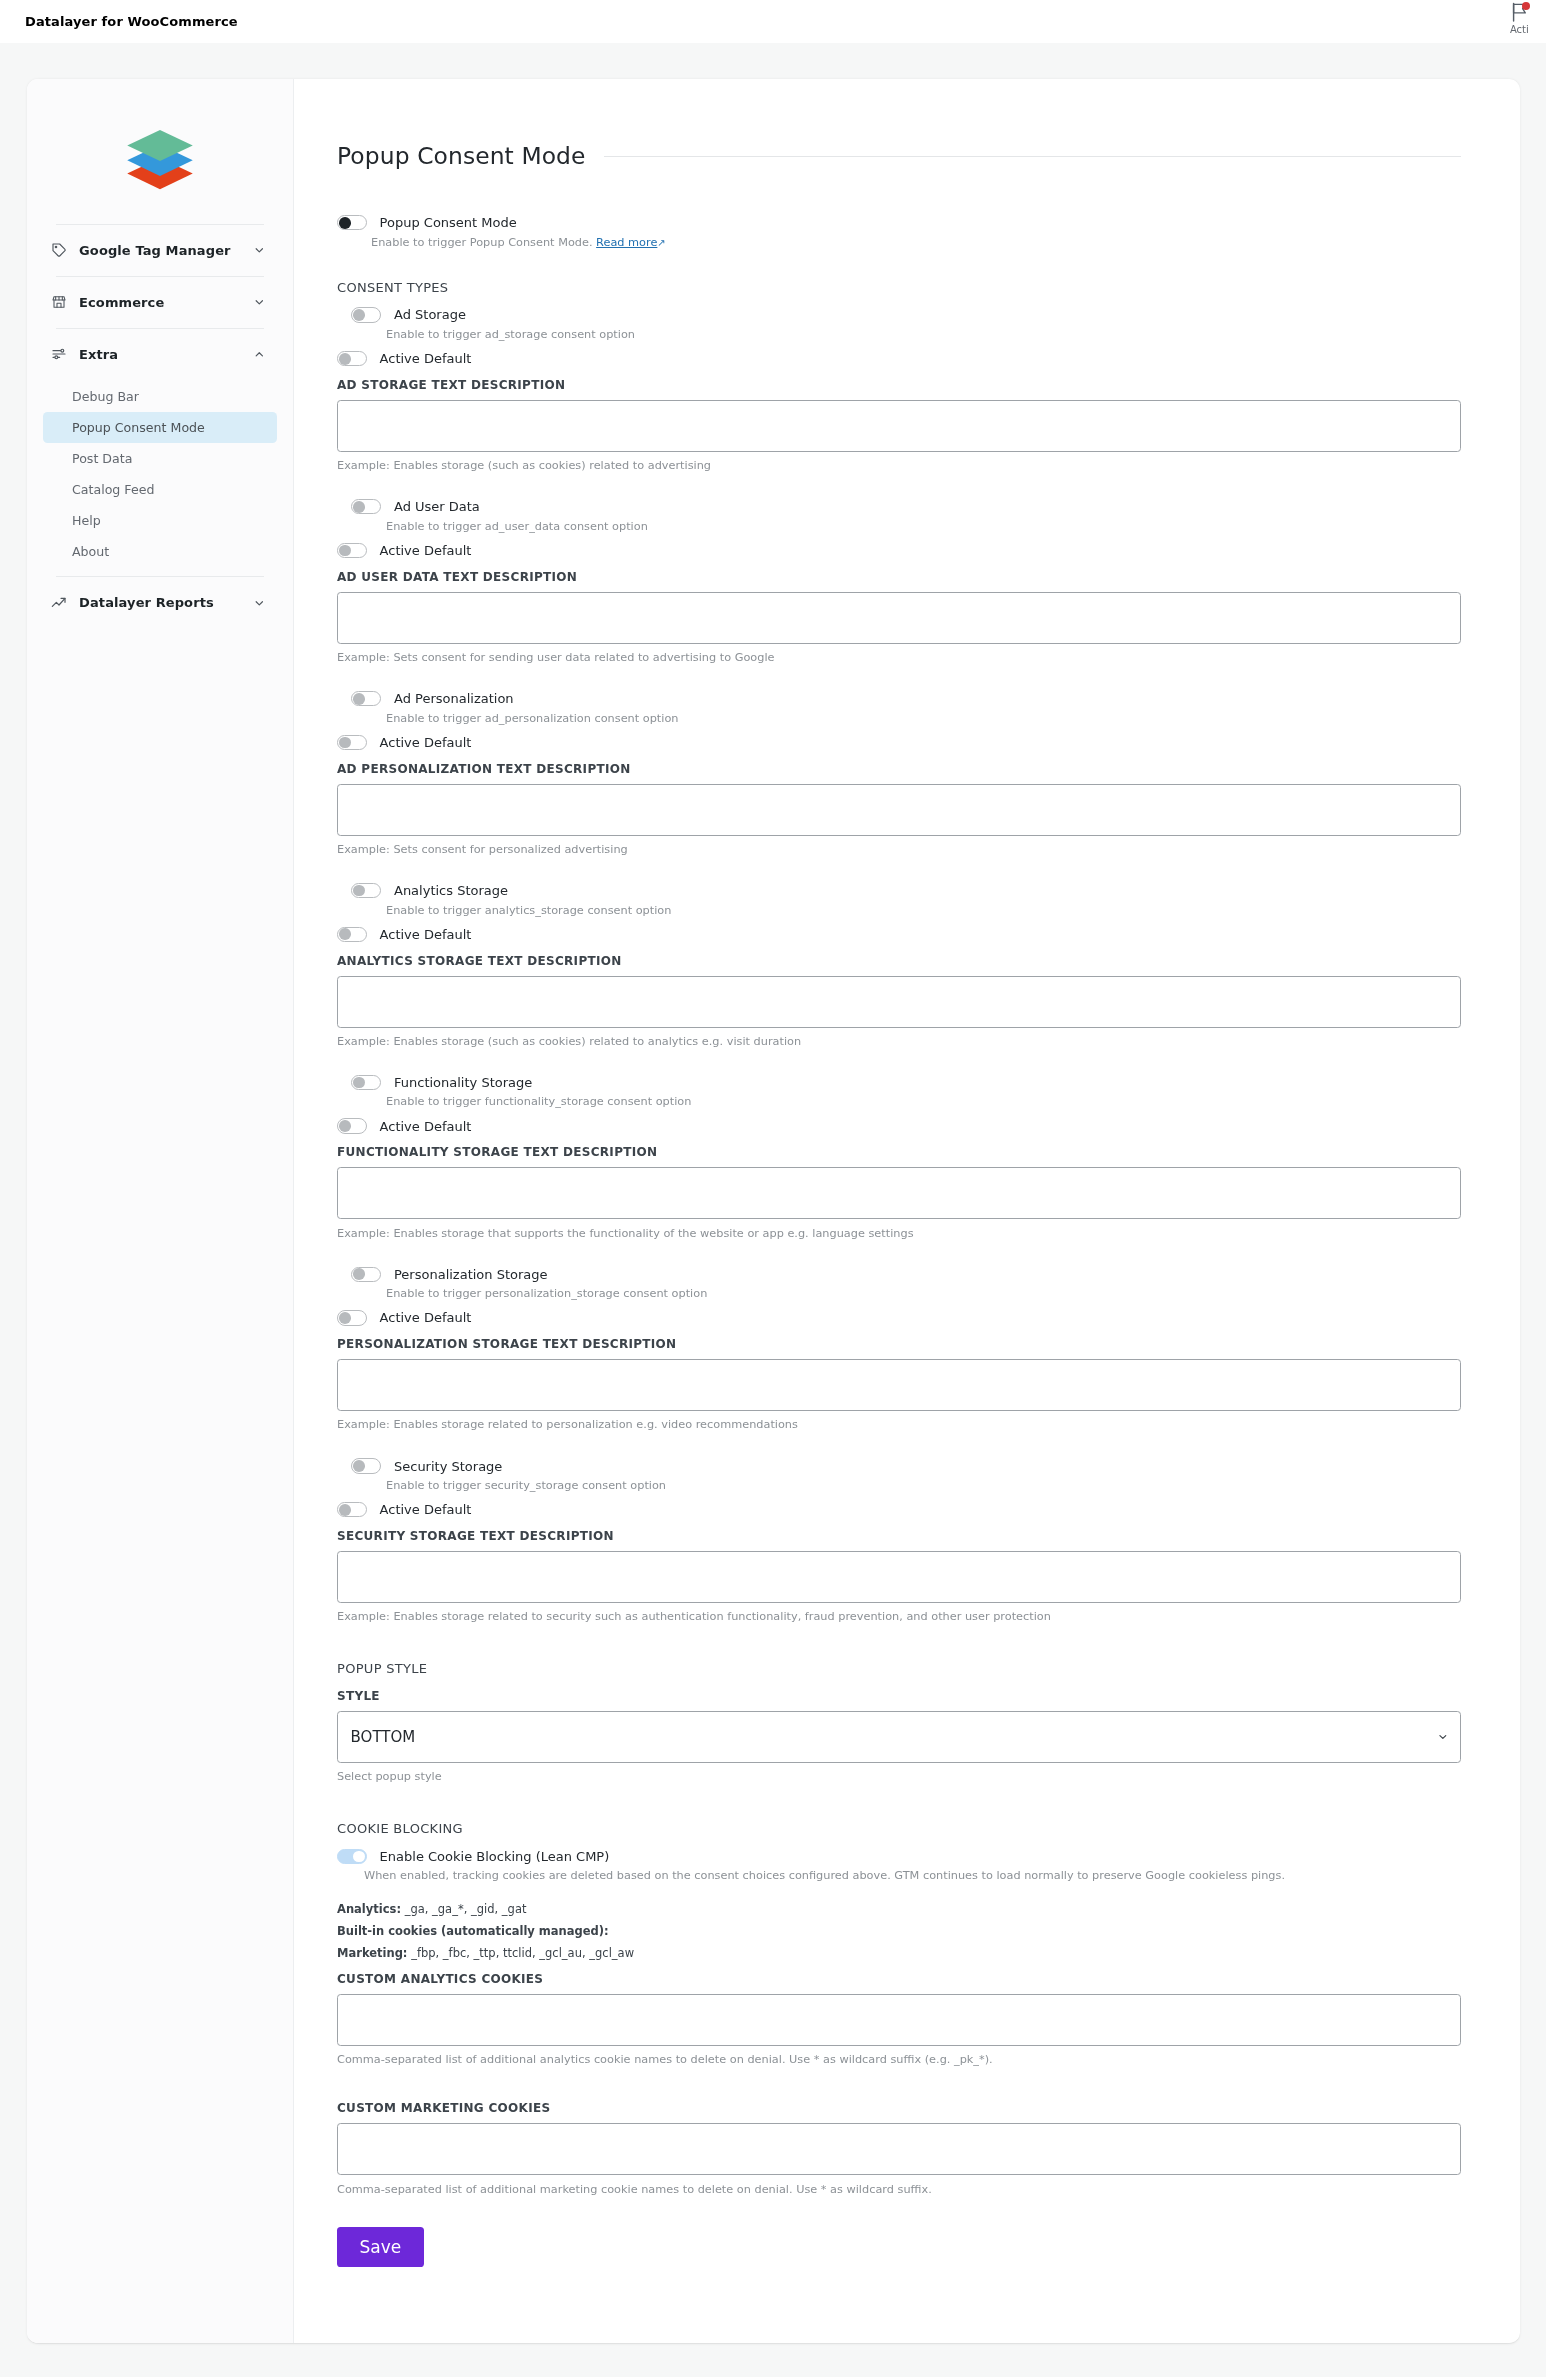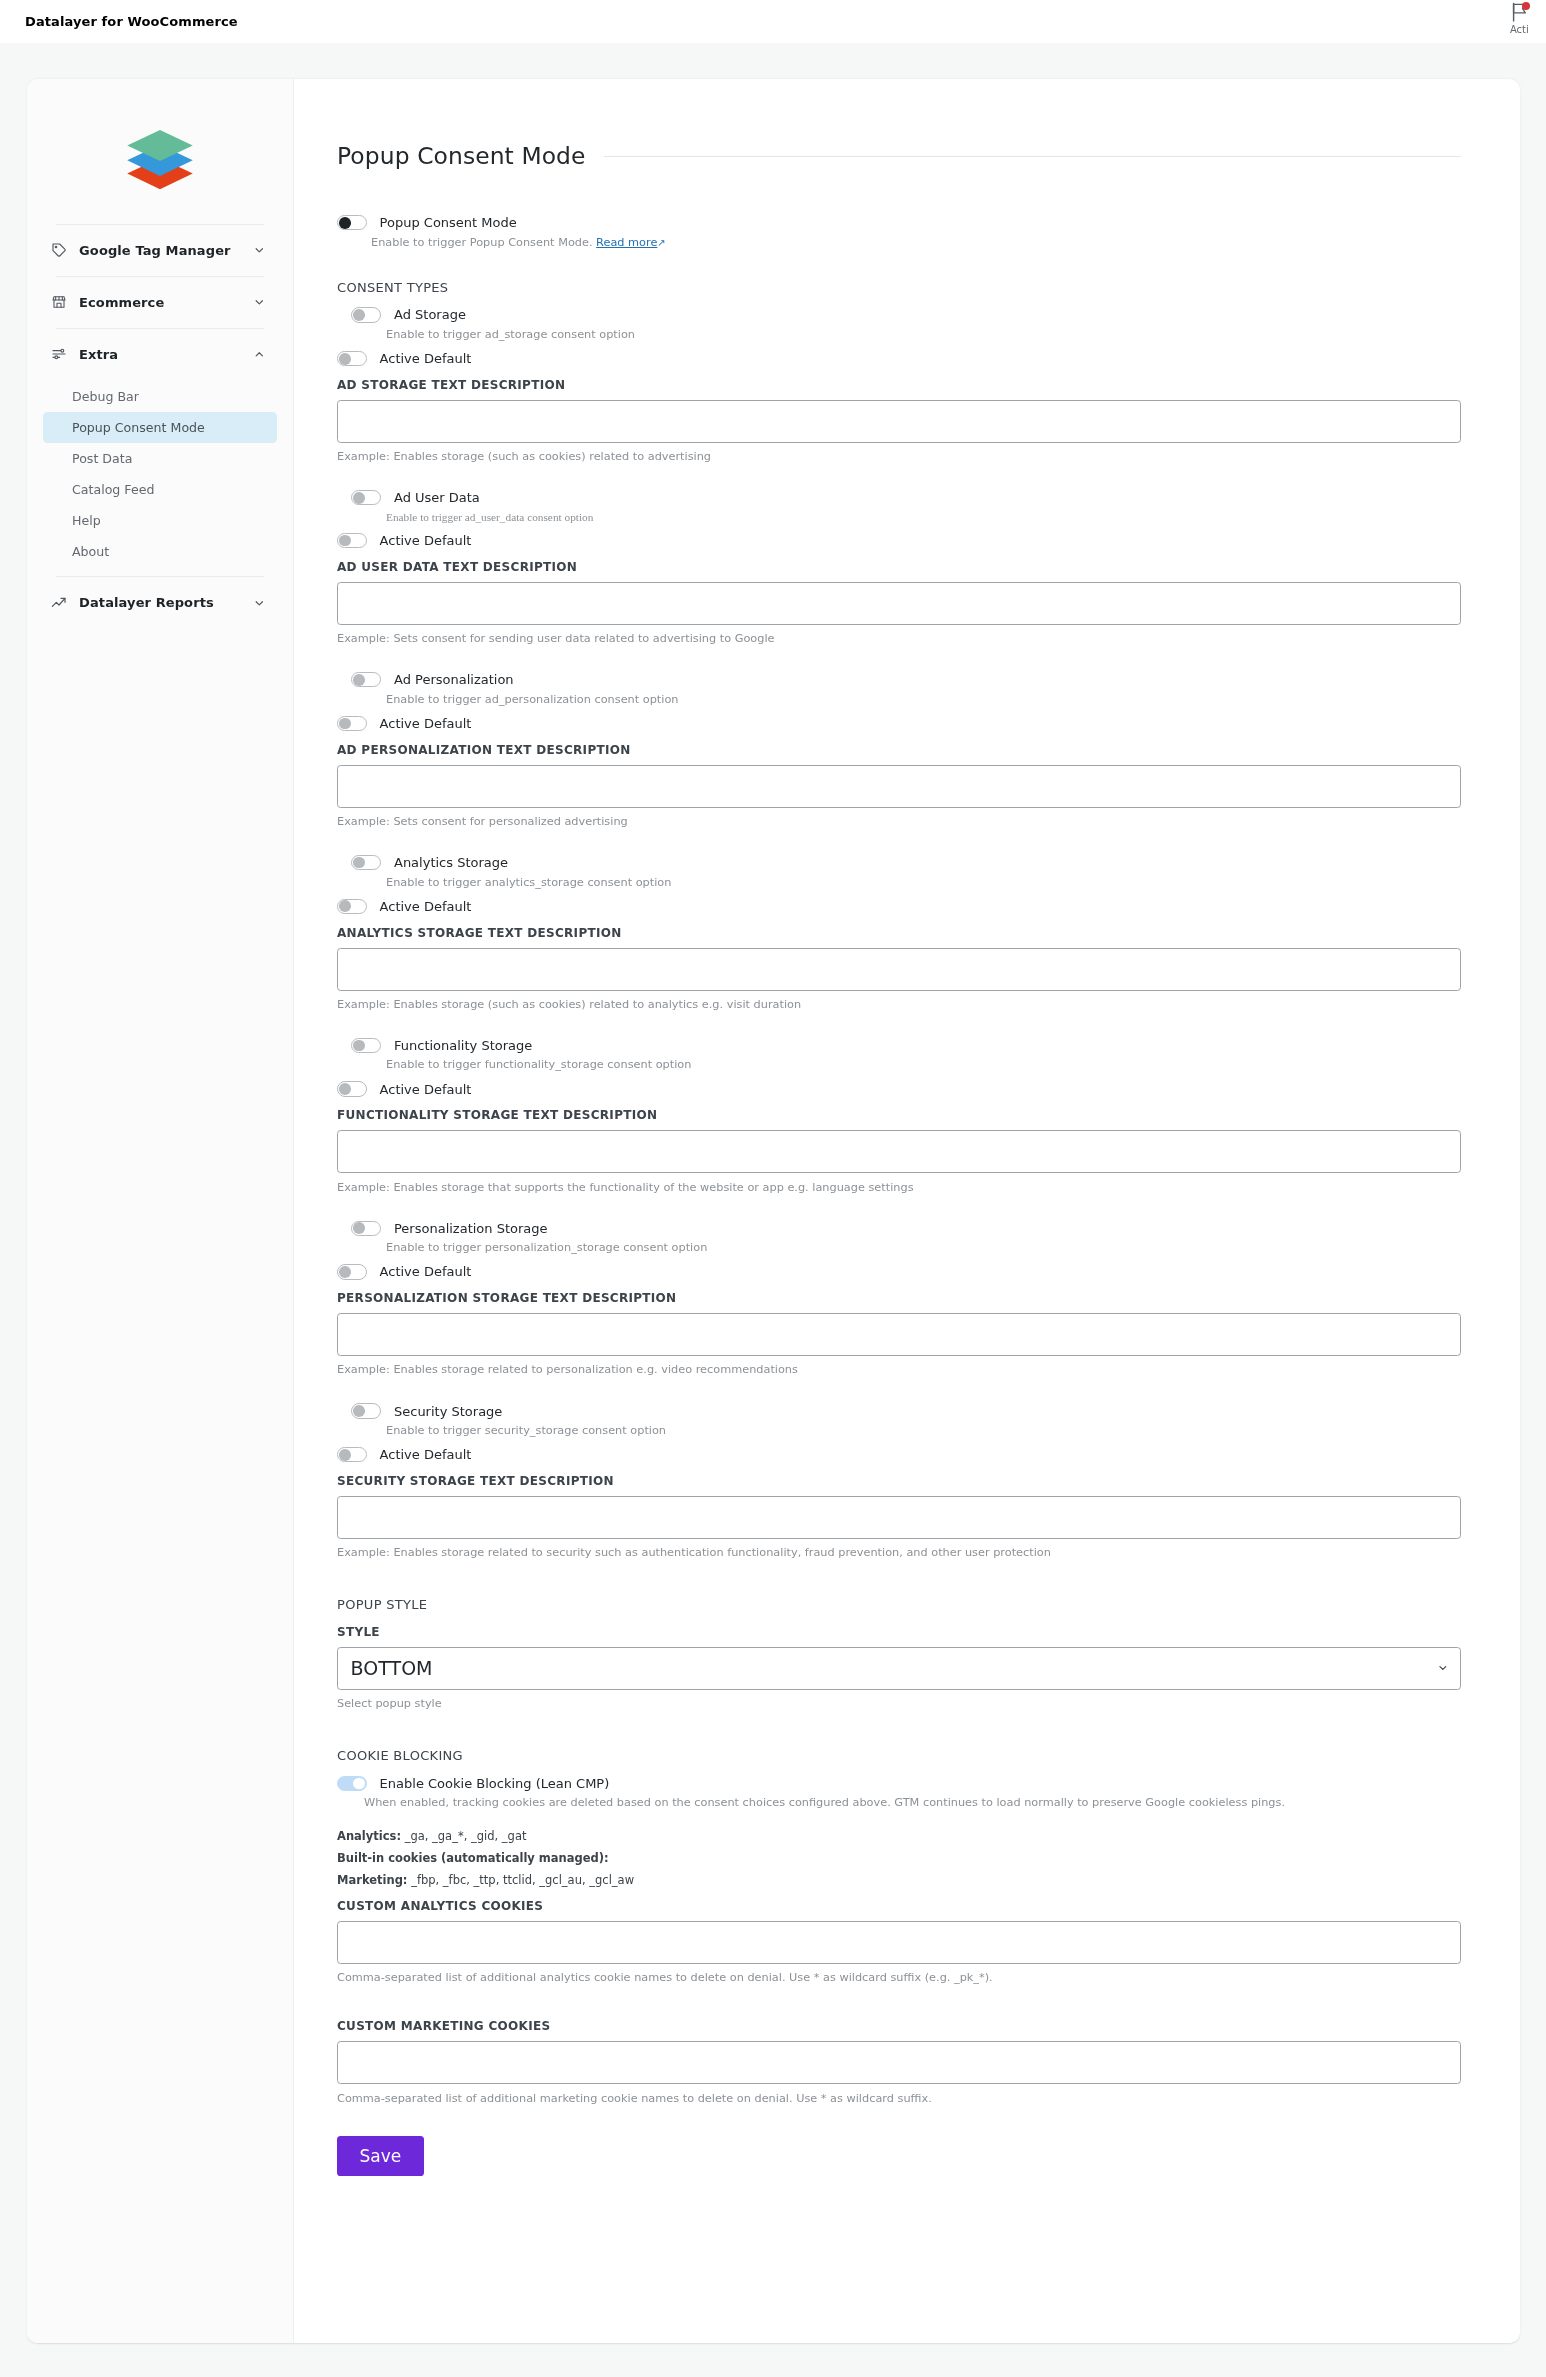--- a/index.html
+++ b/index.html
@@ -217,25 +217,25 @@
     font-size: 12px;
     font-weight: 700;
     color: #3c434a;
     letter-spacing: 0.3px;
     margin: 11.7px 0 8px 0;
   }
 
   .text-input, .select-input {
     display: block;
     width: 100%;
-    height: 43px;
+    height: 52px;
     border: 0.9px solid #9ea3a8;
     border-radius: 3.6px;
     background: #ffffff;
-    font-size: 19px;
+    font-size: 15px;
     color: #23282d;
     padding: 0 12.6px;
     font-family: inherit;
     outline: none;
   }
   .select-wrap { position: relative; }
   .select-input { appearance: none; -webkit-appearance: none; padding-right: 31px; }
   .select-arrow {
     position: absolute;
     right: 12.6px; top: 50%;
@@ -433,21 +433,21 @@
       </div>
 
       
       <div class="consent-block">
         <div class="toggle-row indent">
           <span class="switch">
               <span class="knob"></span>
             </span>
           <span class="toggle-label">Ad User Data</span>
         </div>
-        <div class="toggle-help" style="margin-left:49px;font-family:Liberation Serif, serif;">Enable to trigger ad_user_data consent option</div>
+        <div class="toggle-help" style="margin-left:49px;">Enable to trigger ad_user_data consent option</div>
         <div class="toggle-row sub-toggle">
           <span class="switch">
               <span class="knob"></span>
             </span>
           <span class="toggle-label">Active Default</span>
         </div>
         <div class="field-label">AD USER DATA TEXT DESCRIPTION</div>
         <input class="text-input" type="text" value="" style="">
         <div class="field-hint">Example: Sets consent for sending user data related to advertising to Google</div>
       </div>

